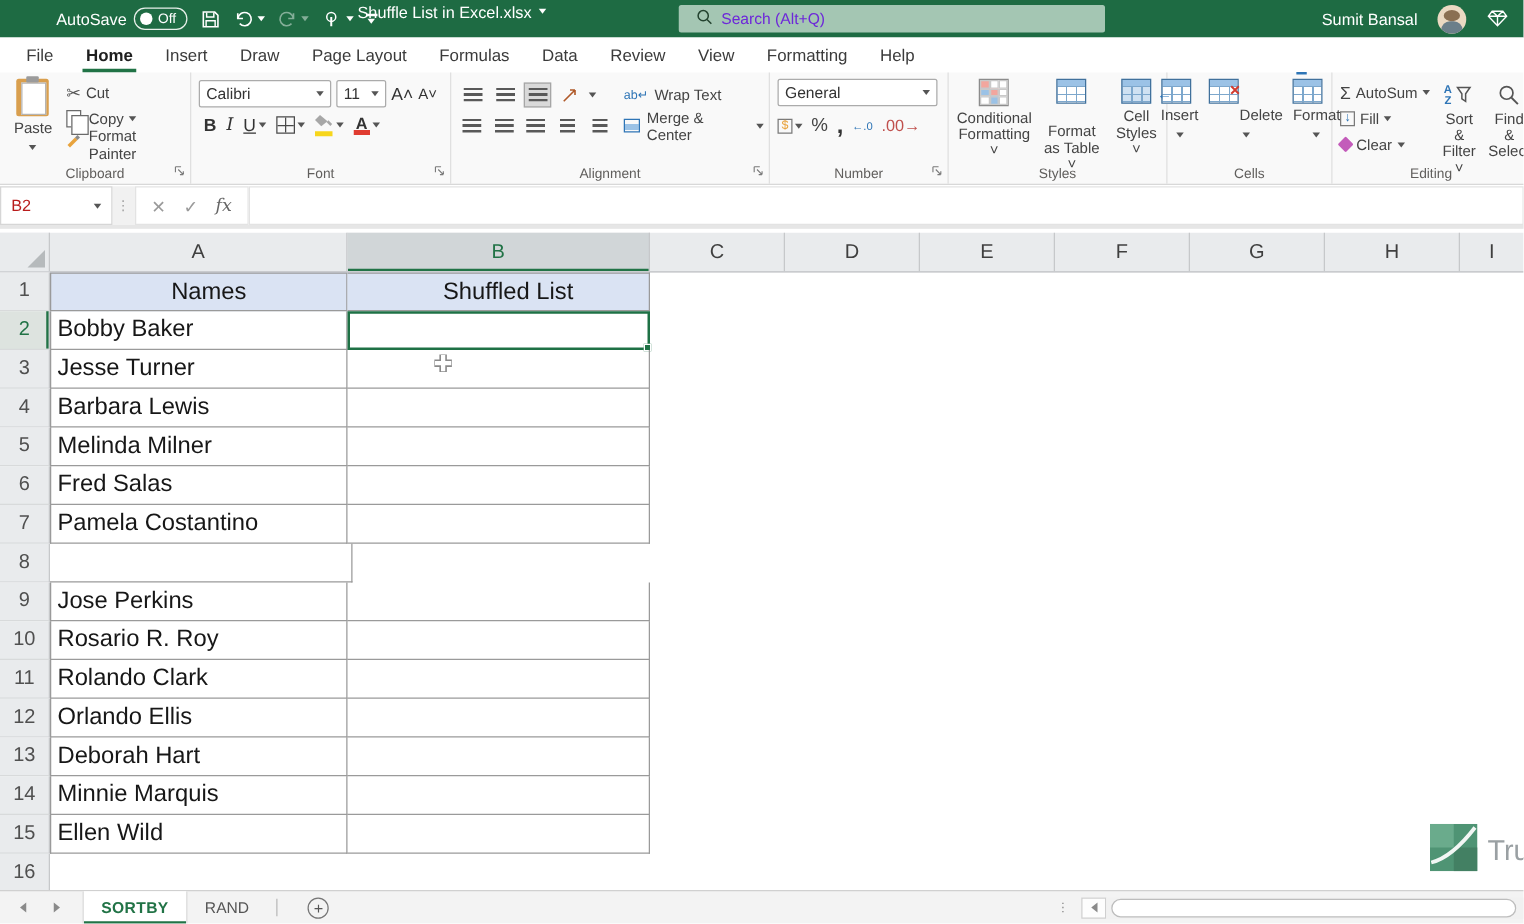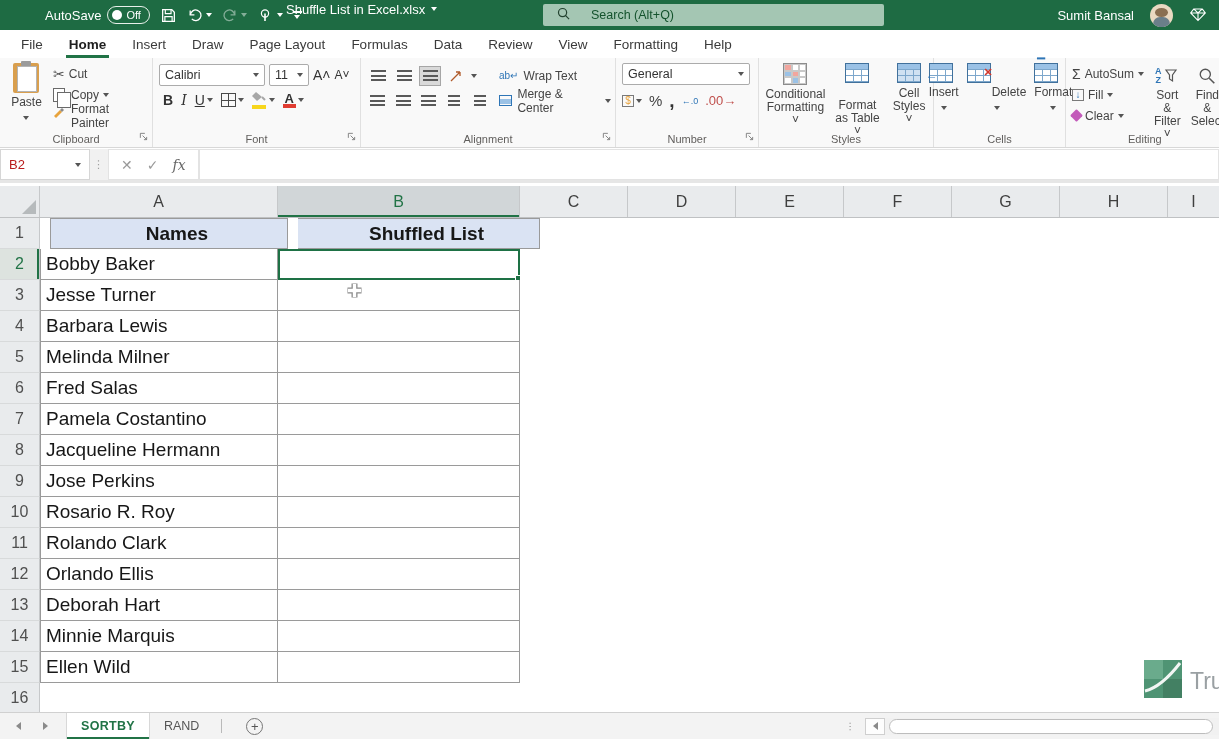--- a/index.html
+++ b/index.html
@@ -13,21 +13,21 @@
   .autosave { display:flex; align-items:center; gap:6px; }
   .toggle { display:flex; align-items:center; gap:4px; border:1px solid #e8f0ea; border-radius:9px; height:18px; padding:0 8px 0 4px; font-size:11px; }
   .toggle .knob { width:10px; height:10px; border-radius:50%; background:#fff; }
   .qat svg { display:block; }
   .caret { width:0; height:0; border-left:3.5px solid transparent; border-right:3.5px solid transparent; border-top:4px solid #fff; display:inline-block; }
   .caret.dark { border-top-color:#555; }
   .dim { opacity:.45; }
   .qat-sep-icon { display:flex; flex-direction:column; align-items:center; gap:2px; }
   .qat-sep-icon .bar { width:9px; height:1.5px; background:#fff; }
   .doc-title { position:absolute; left:286px; top:0; height:18px; display:flex; align-items:center; gap:6px; font-size:13px; }
-  .searchbox { position:absolute; left:543px; top:4px; width:341px; height:22px; background:#a4c6b3; border-radius:2px; display:flex; align-items:center; gap:21px; padding-left:14px; color:#14532d; font-size:12.5px; }
+  .searchbox { position:absolute; left:543px; top:4px; width:341px; height:22px; background:#a4c6b3; border-radius:2px; display:flex; align-items:center; gap:7px; padding-left:14px; color:#6d28d9; font-size:12.5px; }
   .tb-right { position:absolute; right:12px; top:0; height:30px; display:flex; align-items:center; gap:16px; }
   .avatar { width:23px; height:23px; border-radius:50%; background:#ead9c2; position:relative; overflow:hidden; }
   .avatar::after { content:""; position:absolute; left:5px; top:4px; width:13px; height:9px; border-radius:50%; background:#8a6f52; }
   .avatar::before { content:""; position:absolute; left:3px; top:13px; width:17px; height:10px; border-radius:7px 7px 0 0; background:#6b7f8a; z-index:1; }
 
   
   .tabrow { position:absolute; left:0; top:30px; width:100%; height:28px; background:#fff; display:flex; align-items:center; padding-left:8px; font-size:13.5px; color:#3b3b3b; }
   .rtab { padding:0 13px; height:28px; display:flex; align-items:center; position:relative; cursor:pointer; }
   .rtab.active { color:#1f1f1f; font-weight:700; }
   .rtab.active::after { content:""; position:absolute; left:10px; right:10px; bottom:0; height:3px; background:#217346; }
@@ -67,21 +67,21 @@
   .corner { width:40px; border-right:1px solid #c6c8ca; position:relative; background:#e9ebed; }
   .corner::after { content:""; position:absolute; right:3px; bottom:3px; border-left:14px solid transparent; border-bottom:14px solid #b6babc; }
   .chd { display:flex; align-items:center; justify-content:center; border-right:1px solid #c6c8ca; }
   .chd.selcol { background:#d1d6d8; color:#217346; box-shadow:inset 0 -2px 0 #217346; }
   .gridrow { display:flex; height:31px; }
   .rnum { width:40px; background:#e9ebed; border-right:1px solid #c6c8ca; border-bottom:1px solid #d8dadb; display:flex; align-items:center; justify-content:center; font-size:16px; color:#505050; }
   .rnum.selrow { color:#217346; background:#dde3df; box-shadow:inset -2px 0 0 #217346; }
   .cA { width:238px; font-size:19px; color:#171717; display:flex; align-items:center; padding-left:5px;
        border-right:1px solid #9a9a9a; border-bottom:1px solid #9a9a9a; border-left:1px solid #9a9a9a; }
   .cB { width:242px; border-right:1px solid #9a9a9a; border-bottom:1px solid #9a9a9a; position:relative; }
-  .hdrcell { background:#dae3f3; font-weight:700; justify-content:center; padding-left:16px; border-top:1px solid #9a9a9a;margin-left:10px; }
+  .hdrcell { background:#dae3f3; font-weight:400; justify-content:center; padding-left:16px; border-top:1px solid #9a9a9a; }
   .cB.hdrcell { display:flex; align-items:center; font-size:19px; color:#171717; }
   .cB.selected { border:2px solid #1e7145; }
   .fillhandle { position:absolute; right:-3px; bottom:-3px; width:6px; height:6px; background:#1e7145; border:1px solid #fff; }
   .cellcursor { position:absolute; left:346px; top:96px; z-index:5; }
 
   
   .bottombar { position:absolute; left:0; bottom:0; width:100%; height:27px; background:#f3f3f3; border-top:1px solid #d0d0d0; display:flex; align-items:stretch; font-size:12.5px; color:#555; }
   .navarrows { display:flex; align-items:center; gap:22px; padding:0 18px 0 16px; }
   .tri { width:0; height:0; border-top:4px solid transparent; border-bottom:4px solid transparent; display:inline-block; }
   .tri.left { border-right:5px solid #8a8a8a; }
@@ -522,21 +522,20 @@
       <div class="cA">Fred Salas</div>
       <div class="cB"></div>
     </div>
     <div class="gridrow">
       <div class="rnum">7</div>
       <div class="cA">Pamela Costantino</div>
       <div class="cB"></div>
     </div>
     <div class="gridrow">
       <div class="rnum">8</div>
-      <div class="cA">Jacqueline Hermann</div>
       <div class="cB"></div>
     </div>
     <div class="gridrow">
       <div class="rnum">9</div>
       <div class="cA">Jose Perkins</div>
       <div class="cB"></div>
     </div>
     <div class="gridrow">
       <div class="rnum">10</div>
       <div class="cA">Rosario R. Roy</div>

